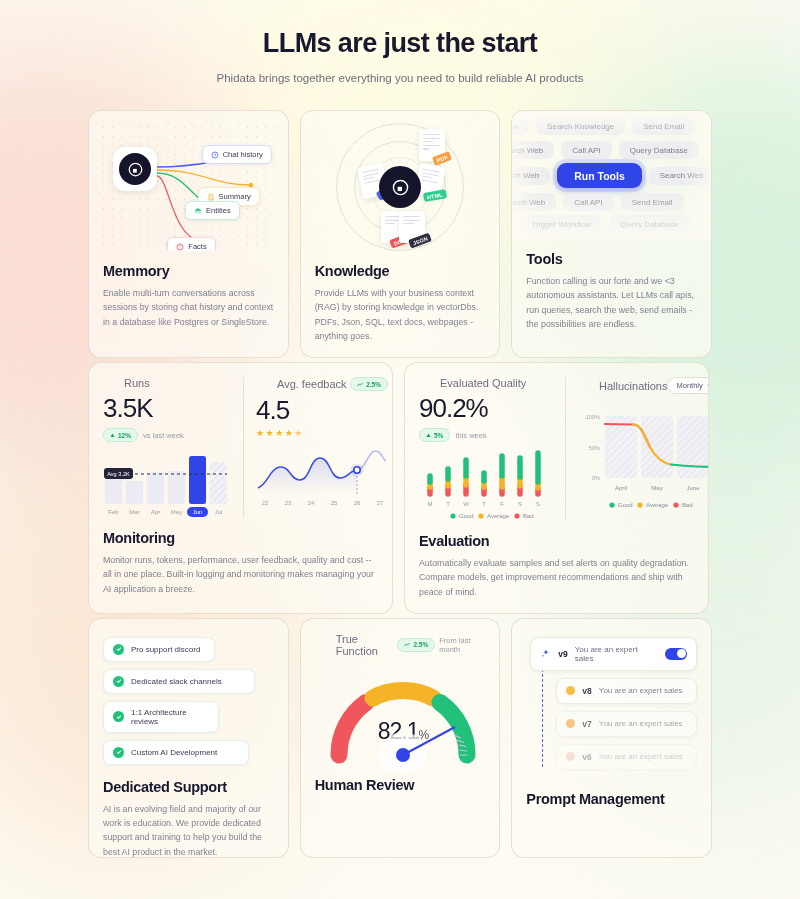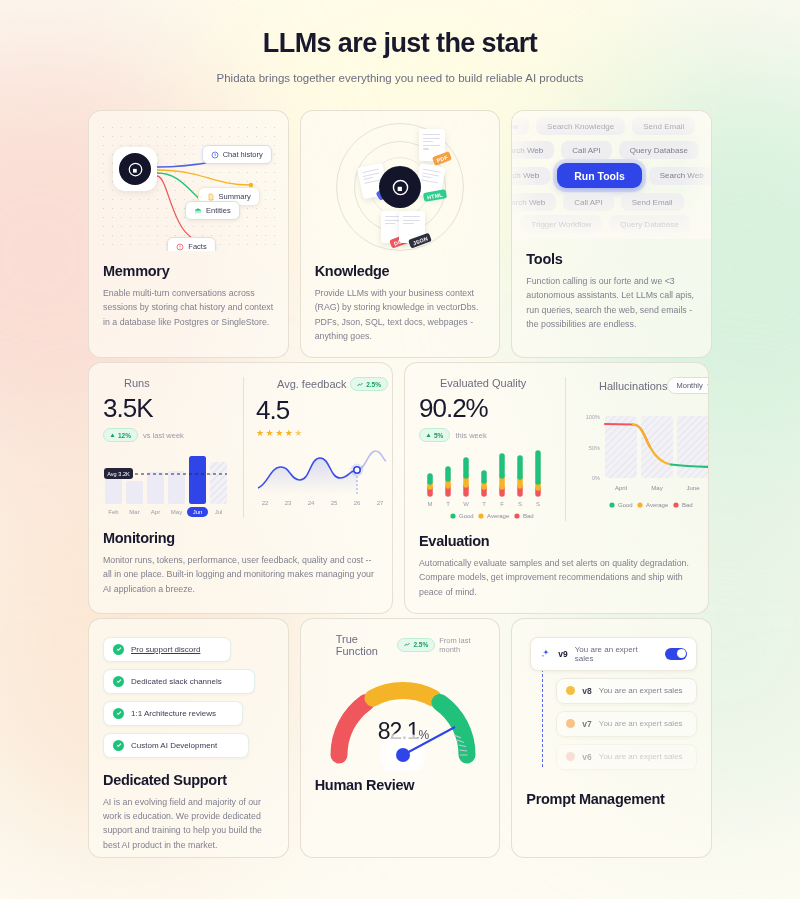--- a/index.html
+++ b/index.html
@@ -133,21 +133,21 @@
   }
   .stars{color:#f5b427;font-size:9px;letter-spacing:1.5px;margin-top:5px;}
 
   
   .check-vis{margin:4px 0 14px;display:flex;flex-direction:column;gap:7px;}
   .check-item{
     display:flex;align-items:center;gap:7px;background:#fff;border:1px solid rgba(224,238,230,.9);
     border-radius:7px;padding:6px 9px;font-size:8px;color:#3a3a52;
     box-shadow:0 1px 3px rgba(0,0,0,.04);
   }
-  .ci-0{width:128px;text-decoration:underline;} .ci-1{width:152px;} .ci-2{width:140px;} .ci-3{width:146px;}
+  .ci-0{width:112px;} .ci-1{width:152px;} .ci-2{width:116px;} .ci-3{width:146px;}
   .tick{width:11px;height:11px;border-radius:50%;background:#22c17b;display:flex;align-items:center;justify-content:center;flex:none;}
 
   
   .pv-vis{position:relative;margin:4px 0 14px;padding-left:4px;}
   .pv-row{
     display:flex;align-items:center;gap:7px;background:#fff;border:1px solid #ece8dc;
     border-radius:8px;padding:7px 9px;font-size:8px;margin-bottom:7px;
     box-shadow:0 1px 4px rgba(0,0,0,.05);position:relative;
   }
   .pv-row .ver{font-weight:bold;color:#18182e;font-size:8.5px;}

